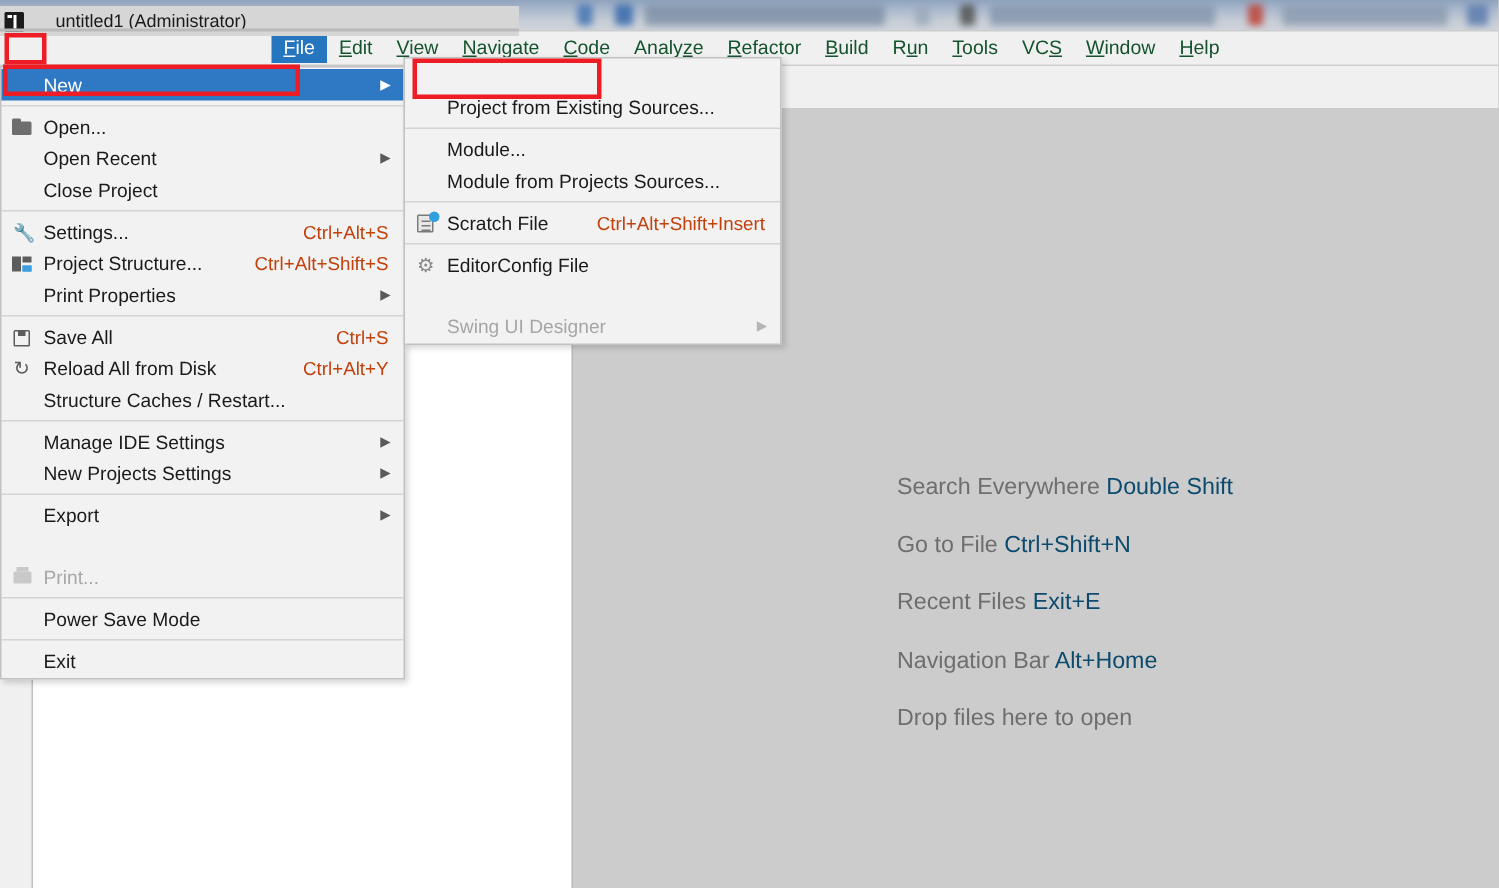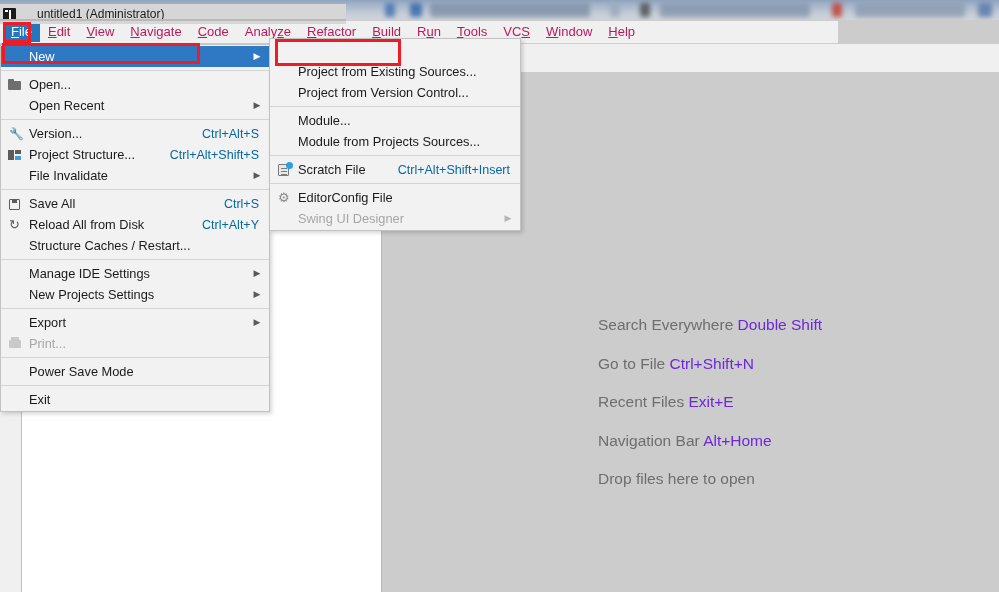--- a/index.html
+++ b/index.html
@@ -79,32 +79,33 @@
   .title-text {
     font-size: 12px;
     color: #1a1a1a;
     white-space: nowrap;
   }
 
   
   .menubar {
     position: absolute;
     left: 0; top: 21px;
-    width: 838px; height: 23px;
+    width: 999px; height: 23px;
     background: #f0f0f0;
     border-bottom: 1px solid #cfcfcf;
     display: flex;
     align-items: center;
     padding-left: 3px;
     box-sizing: border-box;
     z-index: 3;
+    justify-content: center;
   }
   .menubar-item {
     font-size: 13px;
-    color: #be185d;
+    color: #14532d;
     padding: 2px 8px 3px 8px;
     white-space: nowrap;
     cursor: default;
   }
   .menubar-item.active {
     background: #2675bf;
     color: #ffffff;
   }
   .mn { text-decoration: underline; }
 
@@ -146,21 +147,21 @@
     flex-direction: column;
     gap: 23px;
   }
   .hint {
     font-size: 15.5px;
     color: #6e6e6e;
     white-space: nowrap;
     line-height: 1;
   }
   .hint .key {
-    color: #6d28d9;
+    color: #0c4a6e;
   }
 
   
   .menu-popup {
     position: absolute;
     background: #f2f2f2;
     border: 1px solid #c2c2c2;
     box-shadow: 2px 2px 4px rgba(0,0,0,.16);
     z-index: 10;
     padding: 1px 0;
@@ -183,37 +184,38 @@
     color: #1a1a1a;
     white-space: nowrap;
     cursor: default;
   }
   .menu-row.highlight {
     background: #2f79c4;
     color: #ffffff;
   }
   .menu-row.disabled {
     color: #a6a6a6;
+    margin-top: 20px;
   }
   .mi-icon {
     width: 16px;
     height: 16px;
     margin-left: 6px;
     margin-right: 4px;
     flex: none;
     position: relative;
   }
   .mi-icon.blank { background: none; }
   .mi-label {
     flex: 1 1 auto;
     padding-left: 2px;
   }
   .mi-shortcut {
     font-size: 12.5px;
-    color: #0369a1;
+    color: #c2410c;
     padding-right: 10px;
     padding-left: 18px;
   }
   .mi-arrow {
     width: 12px;
     padding-right: 6px;
     flex: none;
     text-align: center;
     font-size: 9px;
     color: #5a5a5a;
@@ -404,38 +406,42 @@
         <span class="mi-icon">
           <span class="icon-folder"></span>
         </span>
         <span class="mi-label">Open...</span>
       </div>
       <div class="menu-row">
         <span class="mi-icon blank"></span>
         <span class="mi-label">Open Recent</span>
         <span class="mi-arrow">▶</span>
       </div>
+      <div class="menu-row">
+        <span class="mi-icon blank"></span>
+        <span class="mi-label">Close Project</span>
+      </div>
       <div class="menu-sep"></div>
       <div class="menu-row">
         <span class="mi-icon">
           <span class="icon-wrench">🔧</span>
         </span>
-        <span class="mi-label">Version...</span>
+        <span class="mi-label">Settings...</span>
         <span class="mi-shortcut">Ctrl+Alt+S</span>
       </div>
       <div class="menu-row">
         <span class="mi-icon">
           <span class="icon-structure"></span>
         </span>
         <span class="mi-label">Project Structure...</span>
         <span class="mi-shortcut">Ctrl+Alt+Shift+S</span>
       </div>
       <div class="menu-row">
         <span class="mi-icon blank"></span>
-        <span class="mi-label">File Invalidate</span>
+        <span class="mi-label">Print Properties</span>
         <span class="mi-arrow">▶</span>
       </div>
       <div class="menu-sep"></div>
       <div class="menu-row">
         <span class="mi-icon">
           <span class="icon-save"></span>
         </span>
         <span class="mi-label">Save All</span>
         <span class="mi-shortcut">Ctrl+S</span>
       </div>
@@ -485,24 +491,20 @@
       </div>
     </div>
 
   <div class="menu-popup" id="new-submenu">
       <div class="menu-row">
         <span class="mi-icon blank"></span>
       </div>
       <div class="menu-row">
         <span class="mi-icon blank"></span>
         <span class="mi-label">Project from Existing Sources...</span>
-      </div>
-      <div class="menu-row">
-        <span class="mi-icon blank"></span>
-        <span class="mi-label">Project from Version Control...</span>
       </div>
       <div class="menu-sep"></div>
       <div class="menu-row">
         <span class="mi-icon blank"></span>
         <span class="mi-label">Module...</span>
       </div>
       <div class="menu-row">
         <span class="mi-icon blank"></span>
         <span class="mi-label">Module from Projects Sources...</span>
       </div>

